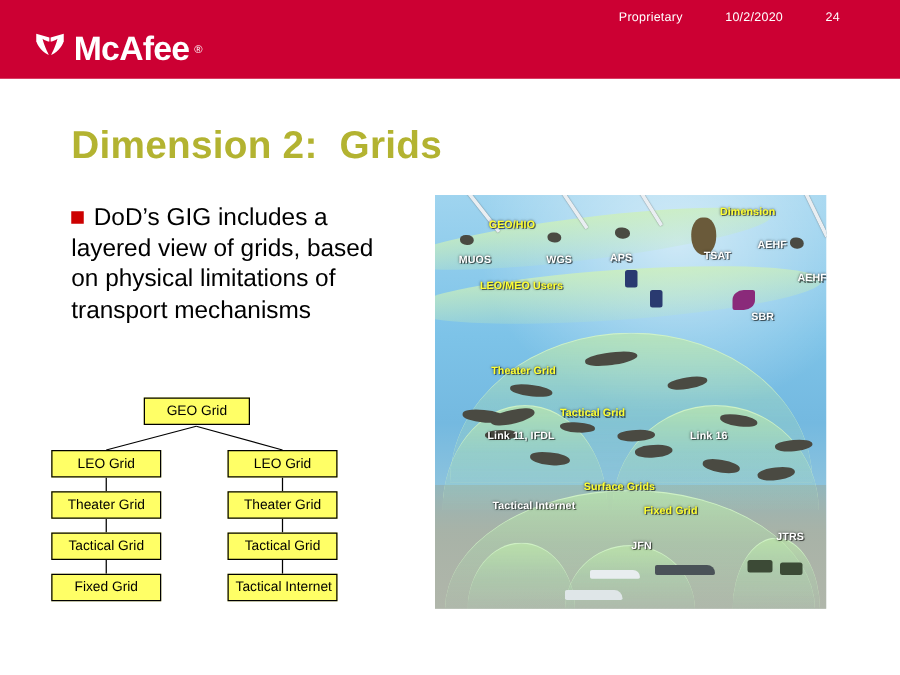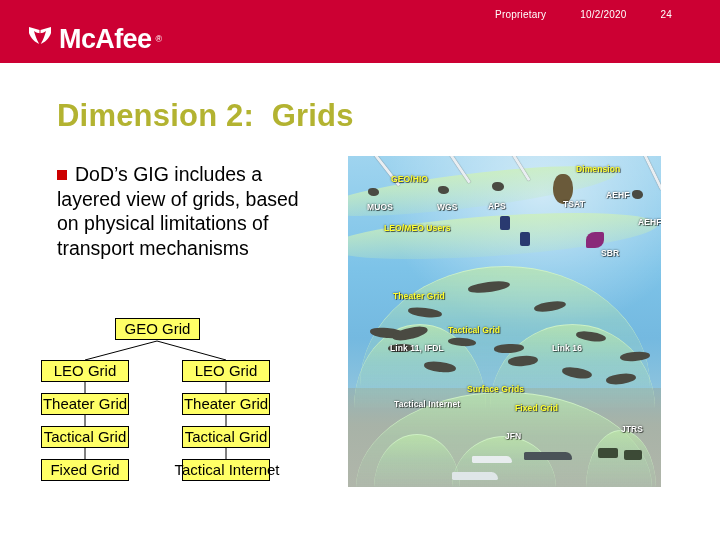--- a/index.html
+++ b/index.html
@@ -94,21 +94,21 @@
     width: 330px; height: 540px;
     pointer-events: none;
   }
   #diagram svg { display: block; }
 
   .grid-box {
     position: absolute;
     background: #ffff66;
     border: 1px solid #000000;
     box-sizing: border-box;
-    font-size: 15px;
+    font-size: 11px;
     color: #000000;
     text-align: center;
     line-height: 20px;
     height: 22px;
     white-space: nowrap;
   }
   .grid-box.overflow {
     overflow: visible;
     text-indent: 0;
   }

